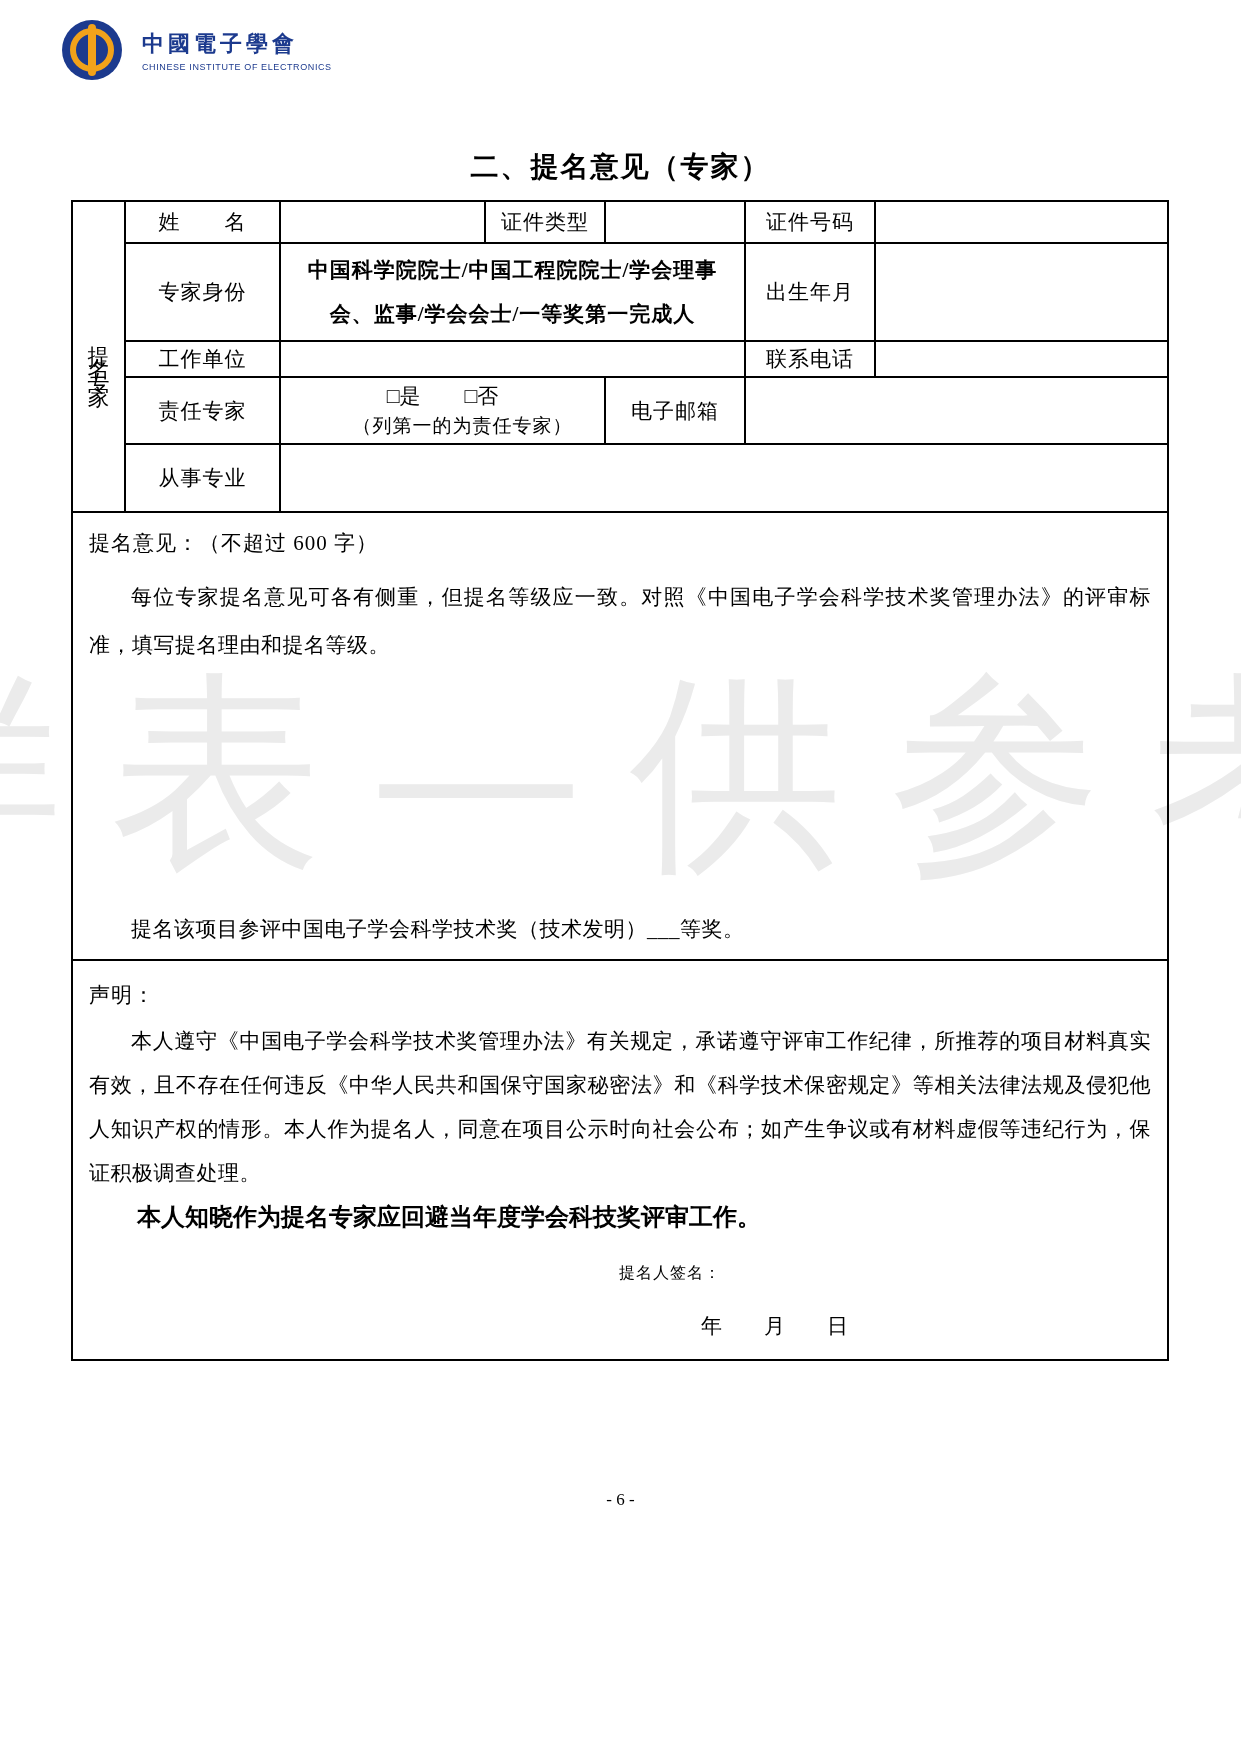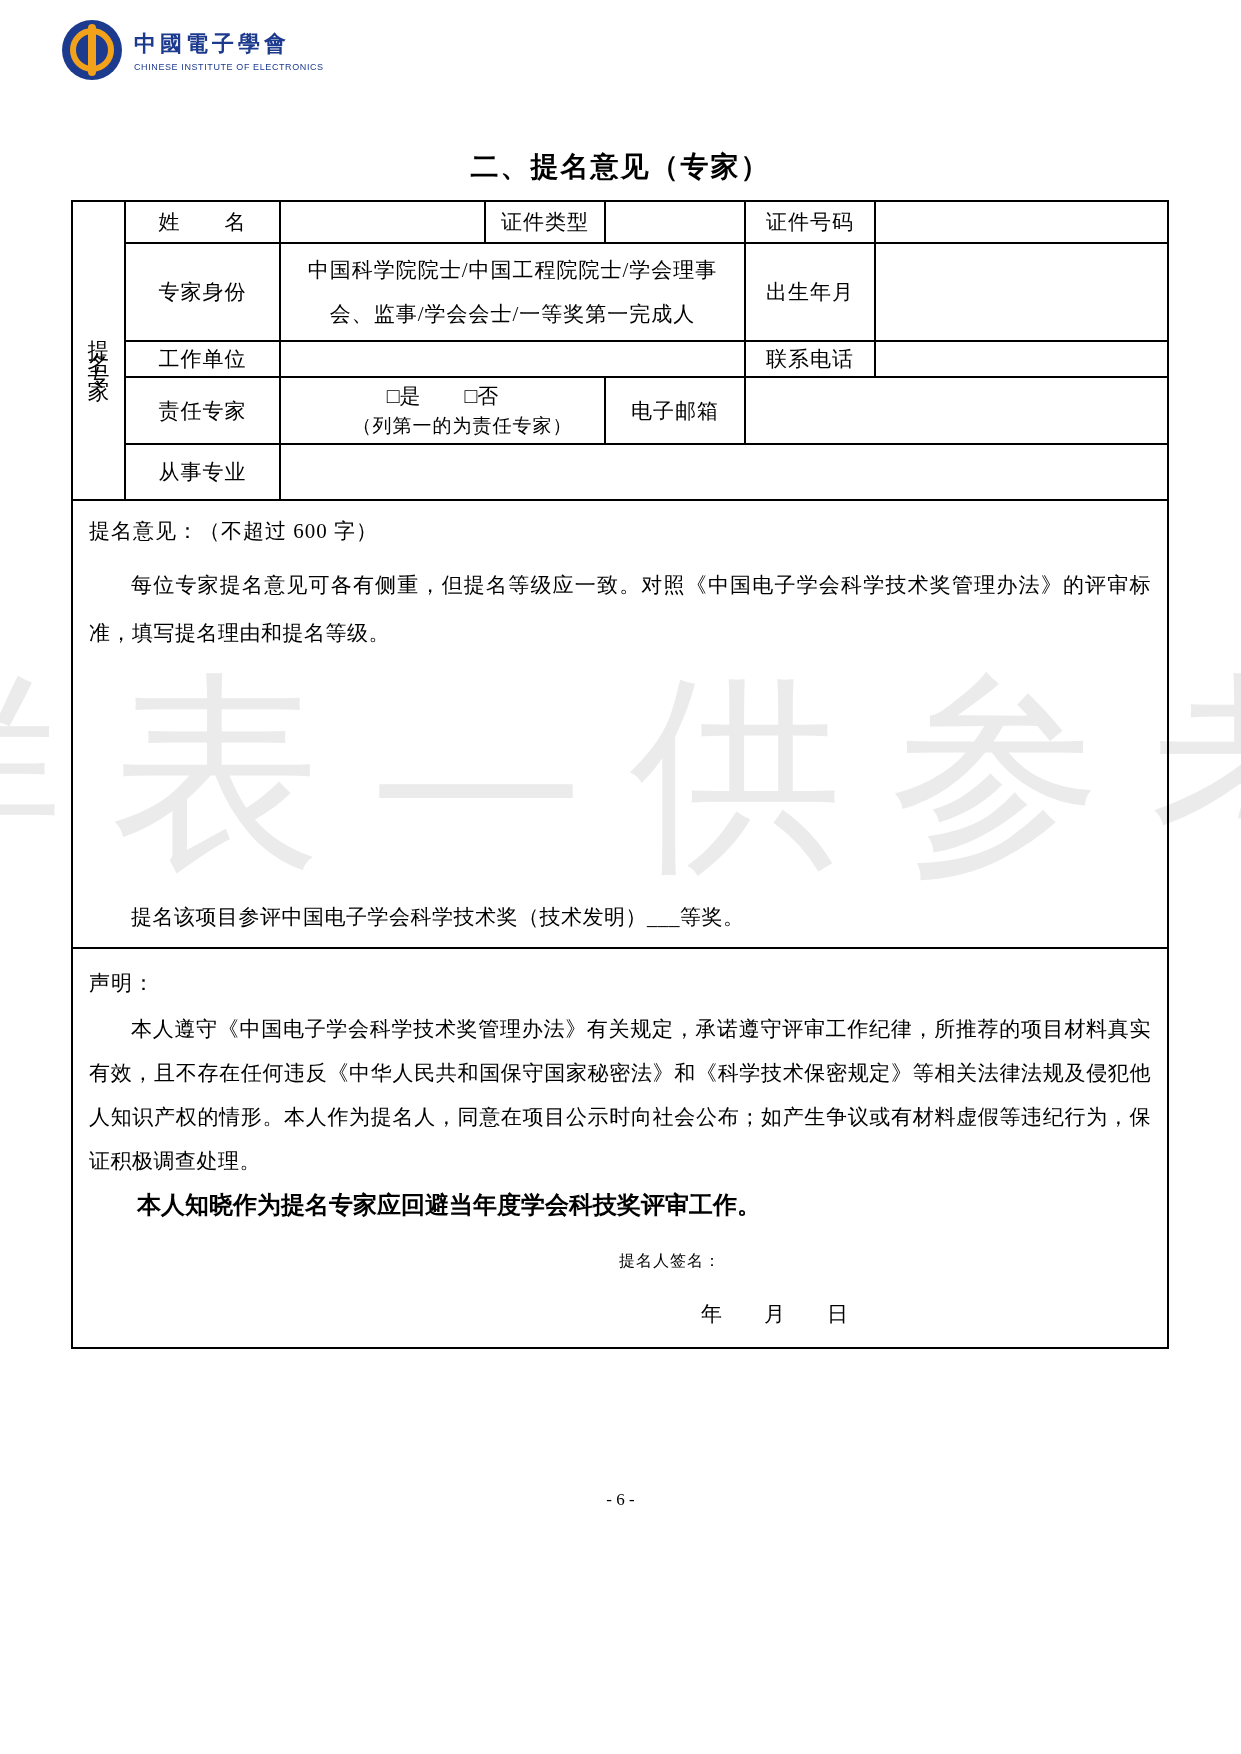--- a/index.html
+++ b/index.html
@@ -12,21 +12,21 @@
   
   .watermark {
     position:absolute; top:652px; left:-150px; z-index:0;
     font-size:212px; line-height:1.15; color:#ebebeb;
     letter-spacing:48px; white-space:nowrap;
     font-family:"DejaVu Serif","Liberation Serif",serif;
     pointer-events:none; user-select:none;
   }
 
   
-  .logo { position:absolute; top:20px; left:62px; display:flex; align-items:center; gap:12px; z-index:2; }
+  .logo { position:absolute; top:20px; left:62px; display:flex; align-items:center; gap:20px; z-index:2; }
   .logo-icon { position:relative; width:60px; height:60px; flex:0 0 auto; }
   .logo-icon .disc { position:absolute; inset:0; border-radius:50%; background:#1c3a8e; }
   .logo-icon .ring { position:absolute; inset:8px; border-radius:50%; border:6px solid #f2a21a; }
   .logo-icon .bar  { position:absolute; left:26px; top:4px; width:8px; height:52px; background:#f2a21a; border-radius:4px; }
   .logo-text .zh {
     font-size:22px; font-weight:bold; color:#1c3a8e; letter-spacing:4px;
     font-family:"Liberation Serif","DejaVu Serif",serif;
   }
   .logo-text .en {
     margin-top:3px; font-size:9px; color:#1c3a8e; letter-spacing:0.6px;
@@ -42,21 +42,21 @@
 
   
   table.form {
     position:absolute; left:71px; top:200px; width:1098px; z-index:1;
     border-collapse:collapse; table-layout:fixed; background:transparent;
   }
   table.form td { border:2px solid #000; vertical-align:middle; font-size:21px; }
   td.lbl { text-align:center; letter-spacing:1px; }
   td.side { text-align:center; }
   .vertical-text { writing-mode:vertical-lr; display:inline-block; letter-spacing:13px; font-size:22px; }
-  td.identity { font-size:15px; text-align:center; line-height:2.1; padding:4px 26px; letter-spacing:1px; }
+  td.identity { font-size:15px; text-align:center; line-height:2.1; padding:4px 26px; letter-spacing:1px;font-weight:bold; }
   td.resp { text-align:center; padding:4px 0; }
   .resp-row { display:flex; justify-content:center; gap:44px; font-size:21px; }
   .resp-note { font-size:19px; margin-top:3px; letter-spacing:1px;margin-left:40px; }
 
   td.bigcell { vertical-align:top; padding:16px 16px; }
   .op-heading { font-size:21px; letter-spacing:1px; }
   .op-para {
     margin-top:16px; font-size:21px; line-height:48px; text-indent:2em;
     text-align:justify; letter-spacing:0.5px;
   }
@@ -134,21 +134,21 @@
     <td class="resp" colspan="2">
       <div class="resp-row">
         <span>□是</span>
         <span>□否</span>
       </div>
       <div class="resp-note">（列第一的为责任专家）</div>
     </td>
     <td class="lbl">电子邮箱</td>
     <td colspan="2"></td>
   </tr>
-  <tr style="height:56px">
+  <tr style="height:68px">
     <td class="lbl">从事专业</td>
     <td colspan="5"></td>
   </tr>
   <tr style="height:428px">
     <td class="bigcell" colspan="7">
       <div class="op-heading">提名意见：（不超过 600 字）</div>
       <div class="op-para">每位专家提名意见可各有侧重，但提名等级应一致。对照《中国电子学会科学技术奖管理办法》的评审标准，填写提名理由和提名等级。</div>
       <div class="op-nom">提名该项目参评中国电子学会科学技术奖（技术发明）___等奖。</div>
     </td>
   </tr>

